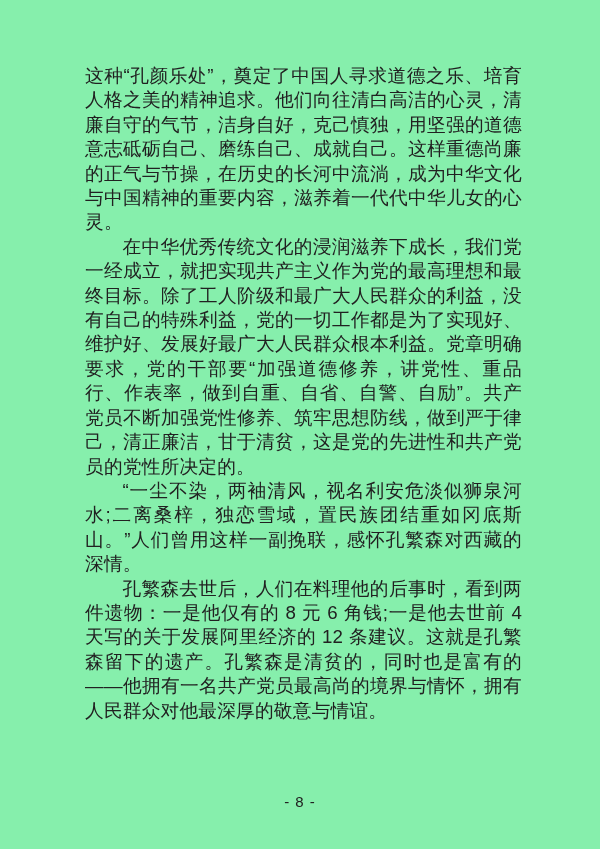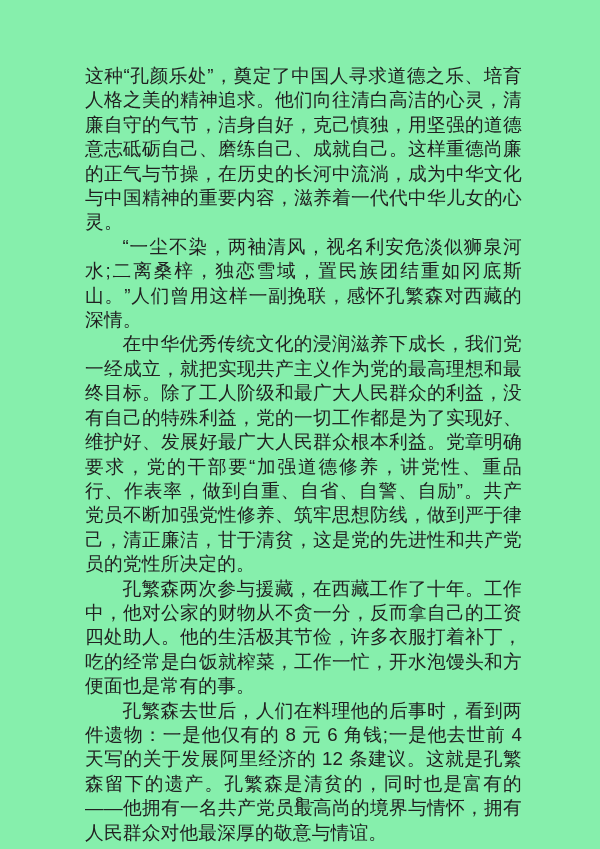--- a/index.html
+++ b/index.html
@@ -44,20 +44,19 @@
     color: #212121;
     letter-spacing: 1px;
   }
 </style>
 </head>
 <body>
 
 <div class="page">
   <div class="text-body">
     <p class="continuation">这种“孔颜乐处”，奠定了中国人寻求道德之乐、培育人格之美的精神追求。他们向往清白高洁的心灵，清廉自守的气节，洁身自好，克己慎独，用坚强的道德意志砥砺自己、磨练自己、成就自己。这样重德尚廉的正气与节操，在历史的长河中流淌，成为中华文化与中国精神的重要内容，滋养着一代代中华儿女的心灵。</p>
+    <p>在中华优秀传统文化的浸润滋养下成长，我们党一经成立，就把实现共产主义作为党的最高理想和最终目标。除了工人阶级和最广大人民群众的利益，没有自己的特殊利益，党的一切工作都是为了实现好、维护好、发展好最广大人民群众根本利益。党章明确要求，党的干部要“加强道德修养，讲党性、重品行、作表率，做到自重、自省、自警、自励”。共产党员不断加强党性修养、筑牢思想防线，做到严于律己，清正廉洁，甘于清贫，这是党的先进性和共产党员的党性所决定的。</p>
     <p>“一尘不染，两袖清风，视名利安危淡似狮泉河水;二离桑梓，独恋雪域，置民族团结重如冈底斯山。”人们曾用这样一副挽联，感怀孔繁森对西藏的深情。</p>
-    <p>在中华优秀传统文化的浸润滋养下成长，我们党一经成立，就把实现共产主义作为党的最高理想和最终目标。除了工人阶级和最广大人民群众的利益，没有自己的特殊利益，党的一切工作都是为了实现好、维护好、发展好最广大人民群众根本利益。党章明确要求，党的干部要“加强道德修养，讲党性、重品行、作表率，做到自重、自省、自警、自励”。共产党员不断加强党性修养、筑牢思想防线，做到严于律己，清正廉洁，甘于清贫，这是党的先进性和共产党员的党性所决定的。</p>
-    <p>孔繁森两次参与援藏，在西藏工作了十年。工作中，他对公家的财物从不贪一分，反而拿自己的工资四处助人。他的生活极其节俭，许多衣服打着补丁，吃的经常是白饭就榨菜，工作一忙，开水泡馒头和方便面也是常有的事。</p>
     <p>孔繁森去世后，人们在料理他的后事时，看到两件遗物：一是他仅有的 8 元 6 角钱;一是他去世前 4 天写的关于发展阿里经济的 12 条建议。这就是孔繁森留下的遗产。孔繁森是清贫的，同时也是富有的——他拥有一名共产党员最高尚的境界与情怀，拥有人民群众对他最深厚的敬意与情谊。</p>
 
   </div>
   <div class="footer">- 8 -</div>
 </div>
 
 </body></html>

